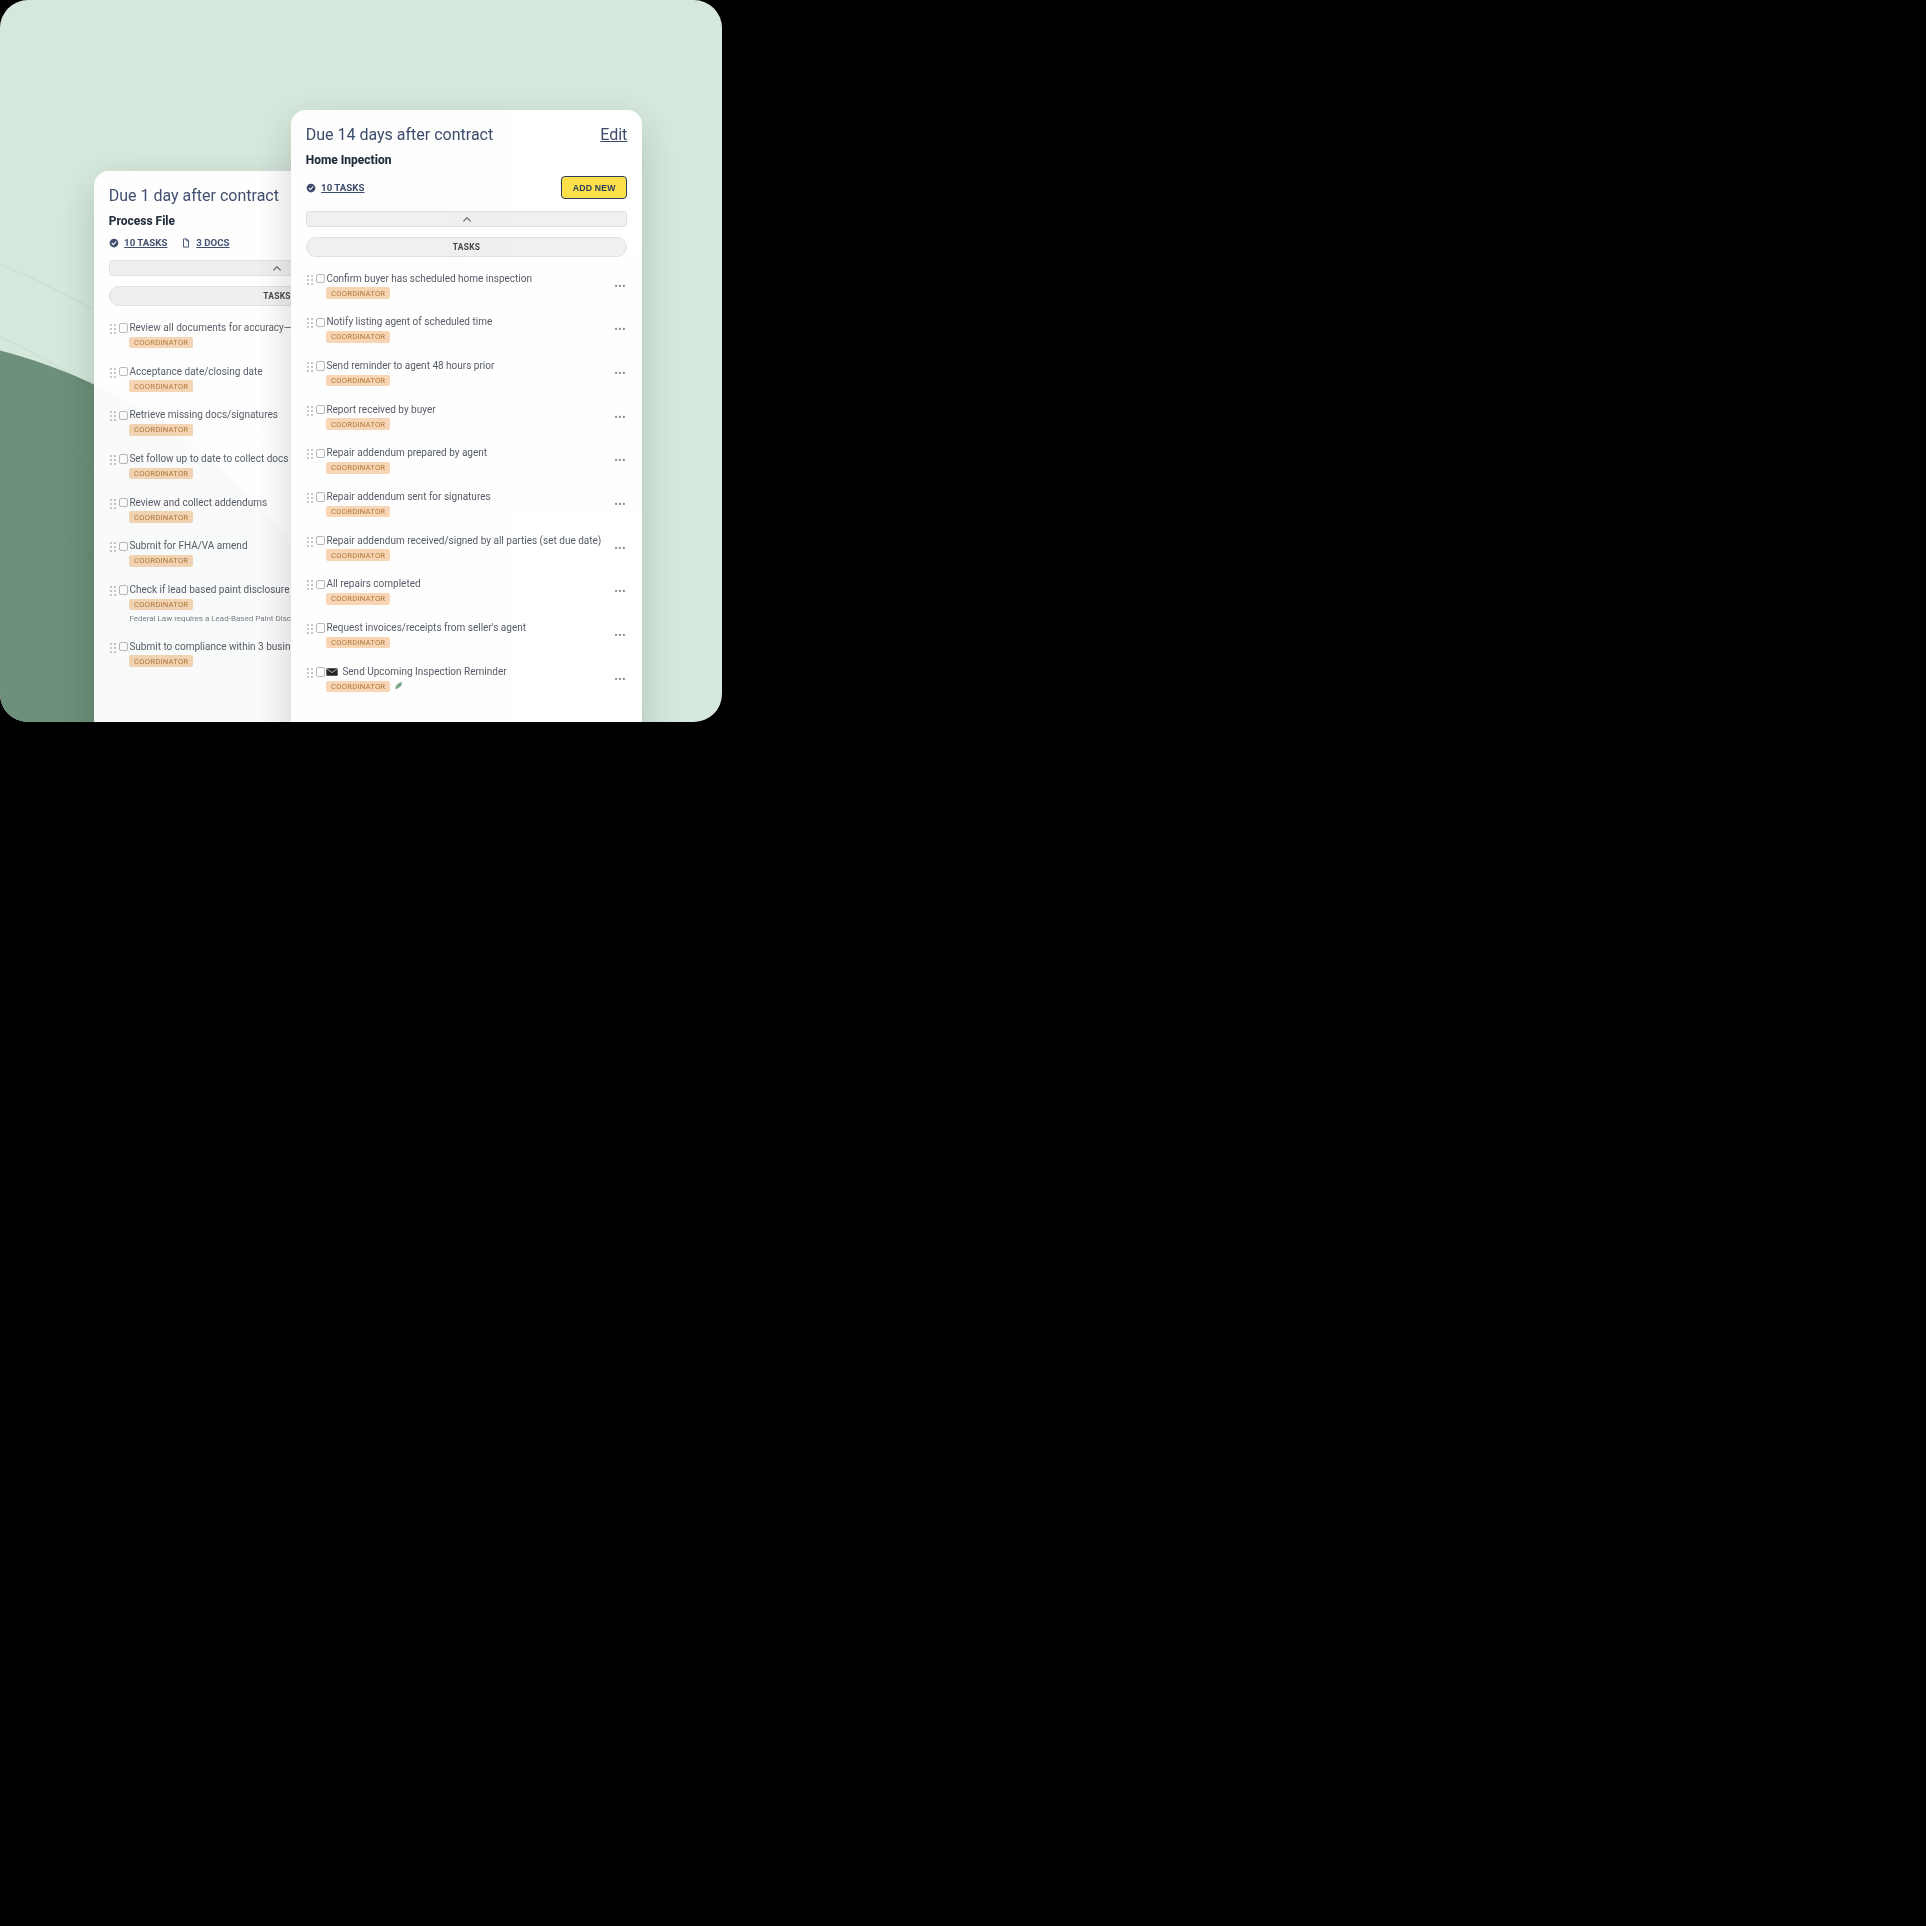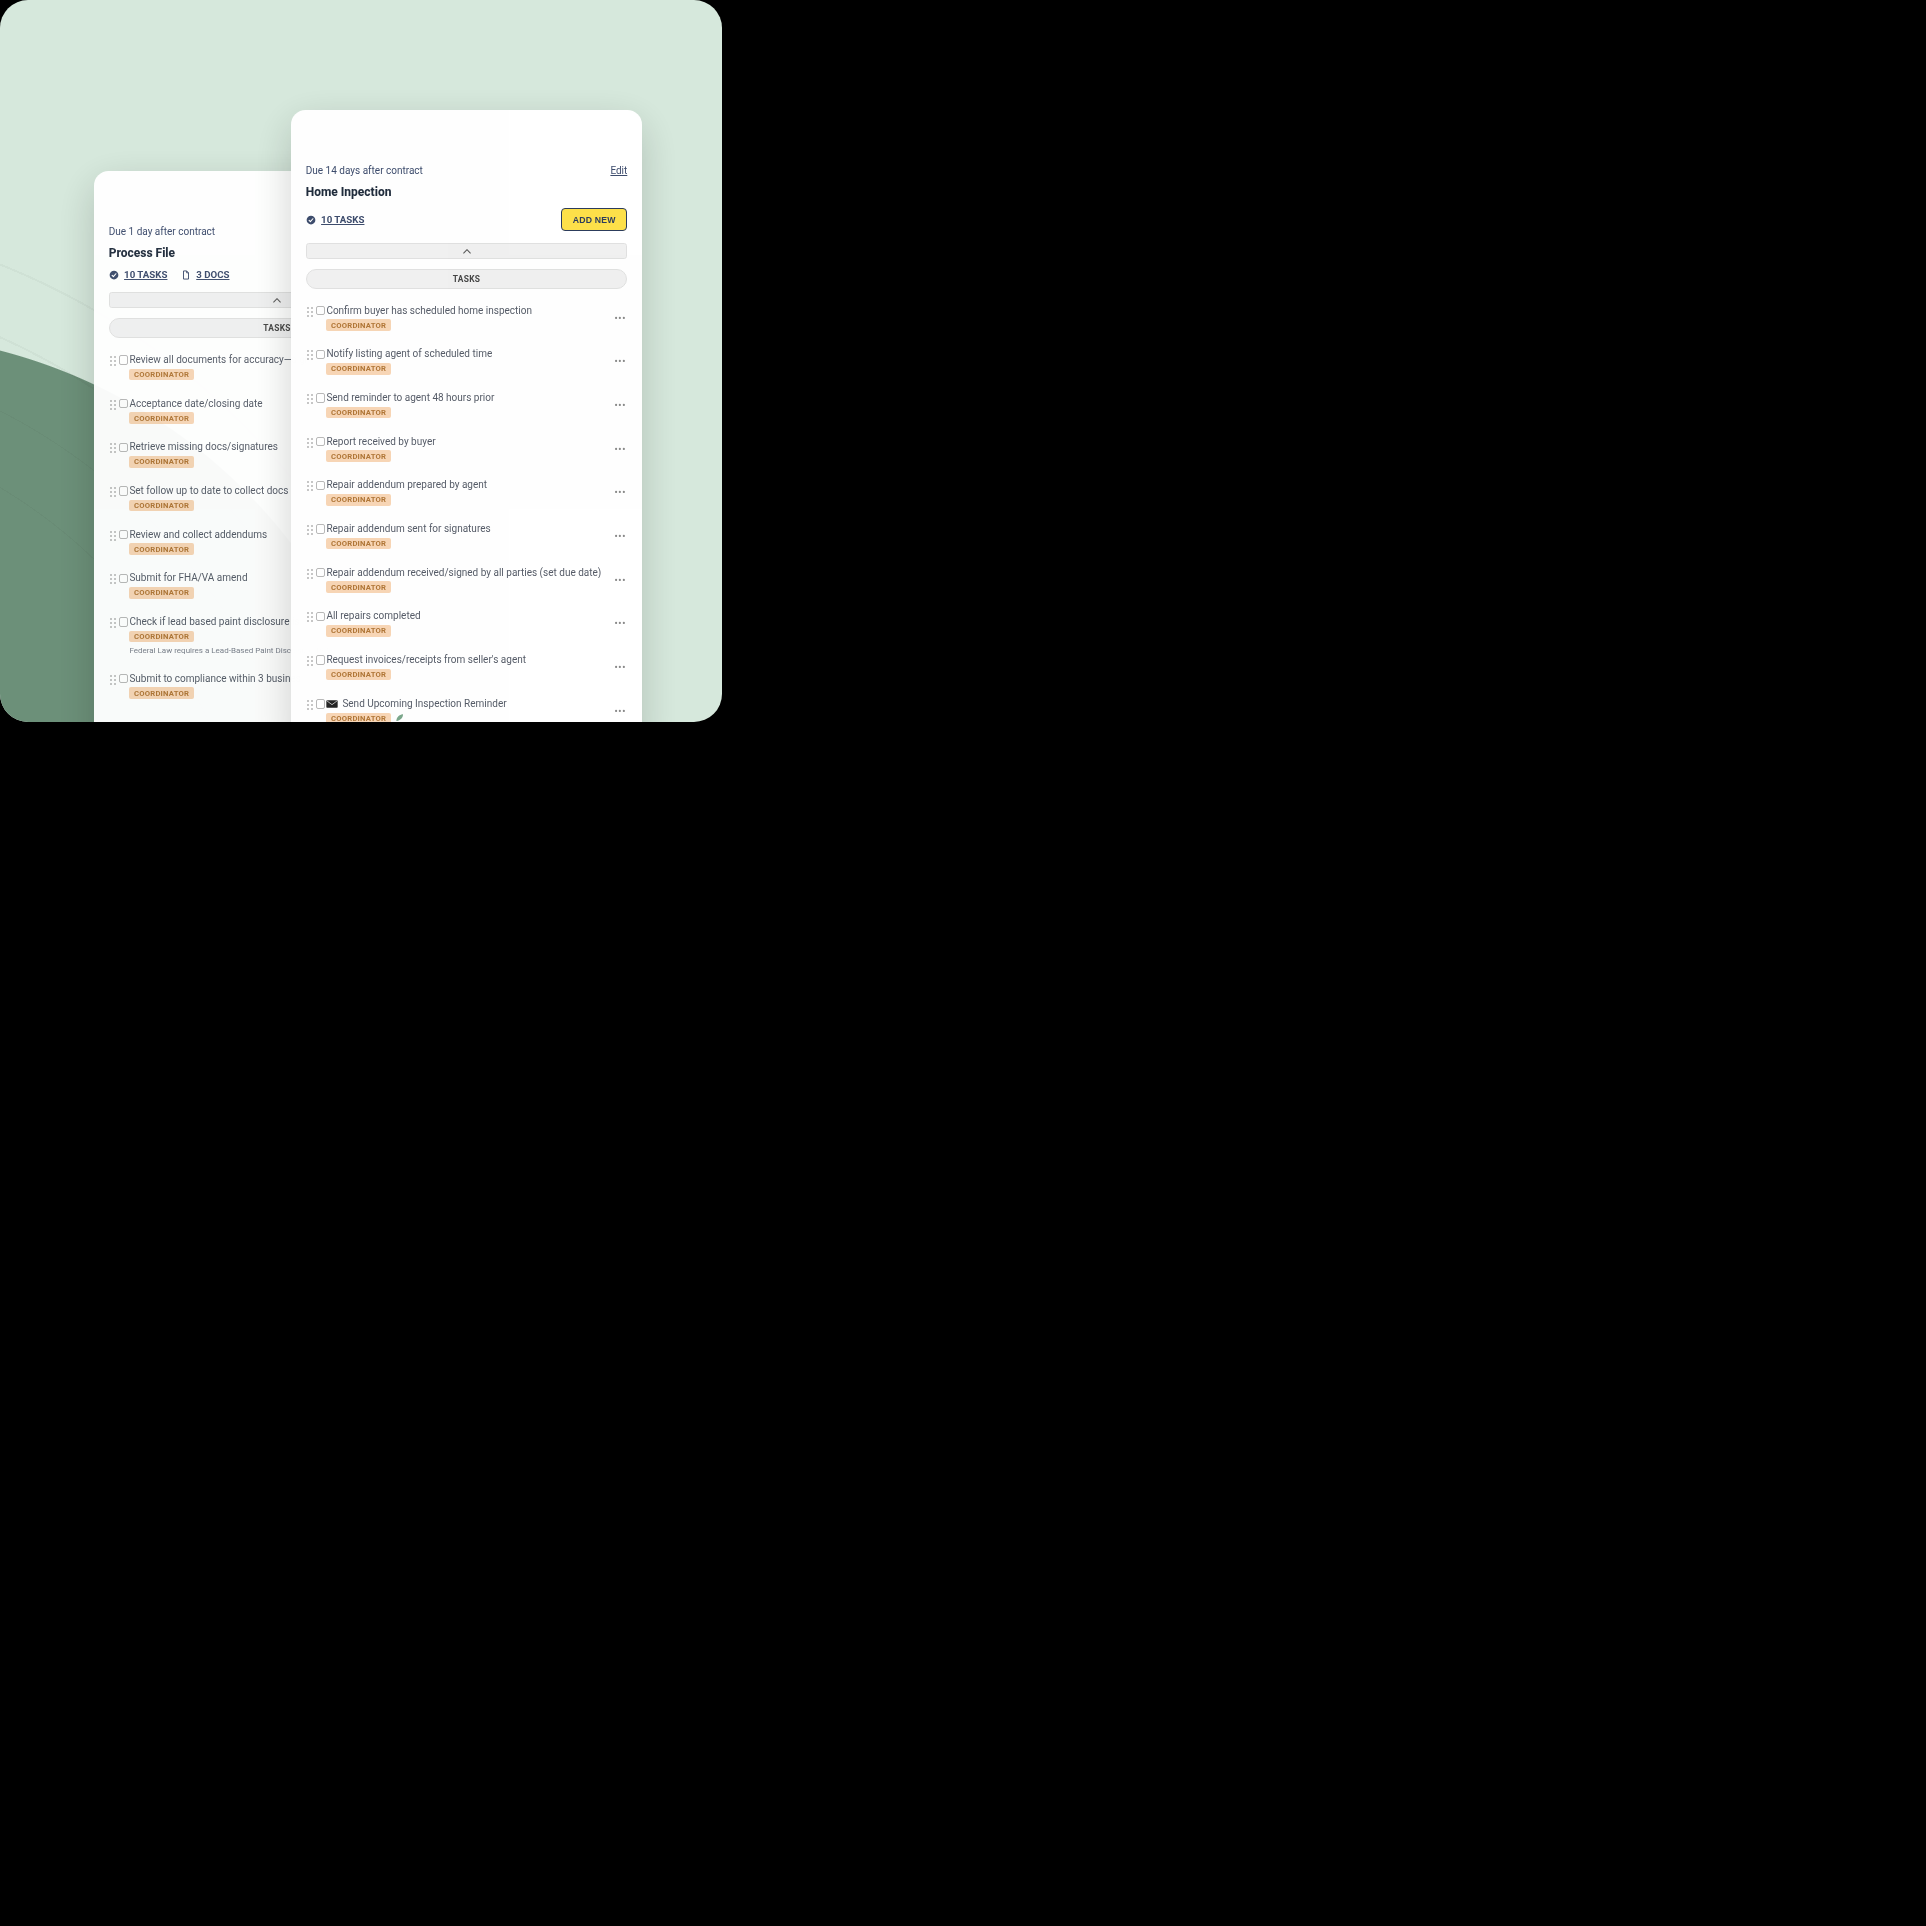--- a/index.html
+++ b/index.html
@@ -58,24 +58,23 @@
   }
   .card.front {
     left: 291px; top: 110px;
     width: 351px; height: 635px;
     filter: blur(0.7px);
     opacity: 0.99;
   }
   .card-inner { padding: 14.7px 14.7px 0 14.7px; }
   .due-row {
     display:flex; justify-content:space-between; align-items:center;
-    font-size: 10px;
+    font-size: 16px;
     color: var(--text-blue);
     margin-bottom: 9.4px;
-    margin-top: 40px;
   }
   .due-row .edit { text-decoration: underline; color: var(--text-blue); }
   .title {
     font-weight: 800;
     color: var(--text-dark);
     font-size: 12px;
     margin-bottom: 9.4px;
   }
   .meta-row {
     display:flex; align-items:center; gap:13.4px;
@@ -142,21 +141,21 @@
   }
   .task-title .env-ic {
     display:inline-block; vertical-align:middle; margin-right:4px;
     width:12px; height:8px;
   }
   .task-tag {
     display:inline-block;
     background: var(--tag-bg);
     color: var(--tag-text);
     font-size: 7.7px;
-    font-weight: 700;
+    font-weight: 400;
     padding: 1.3px 4.7px;
     border-radius: 2px;
     letter-spacing: 0.2px;
   }
   .task-tag + .leaf-ic { margin-left:4px; vertical-align:middle; }
   .task-note {
     font-size: 8px;
     color: var(--text-lightgrey);
     margin-top: 4px;
   }

